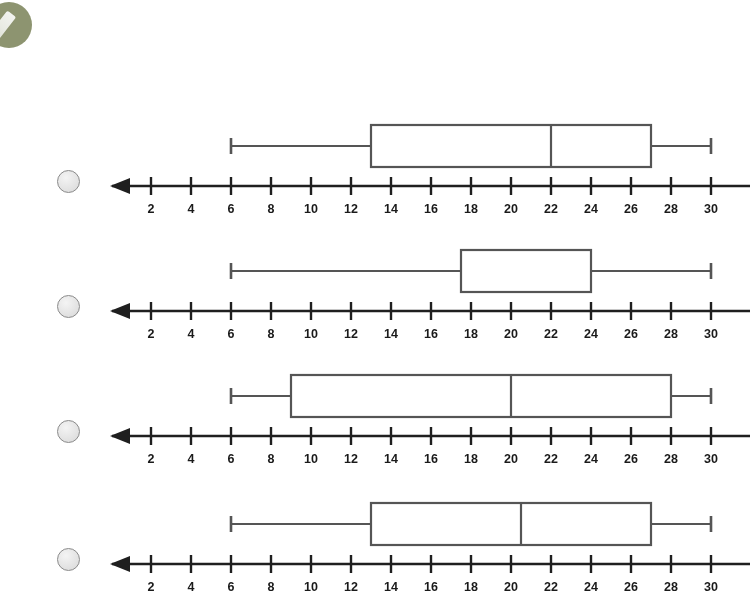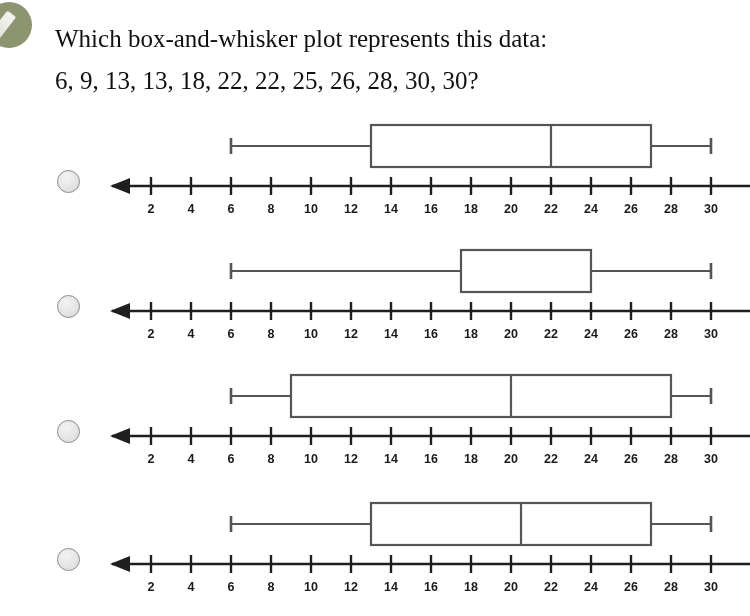--- a/index.html
+++ b/index.html
@@ -59,22 +59,20 @@
     text-anchor:middle;
   }
 </style>
 </head>
 <body>
 
 <div id="question-block">
   <div id="avatar-badge">
     <div class="pencil"></div>
   </div>
-  <div id="question-text">Which box-and-whisker plot represents this data:
-6, 9, 13, 13, 18, 22, 22, 25, 26, 28, 30, 30?</div>
 </div>
 
 <div id="options-container">
     <div class="option-row" style="top: 120px;">
       <div class="radio-button" style="top: 50px;"></div>
       <svg width="750" height="120" class="plot">
         <line x1="112" y1="66" x2="750" y2="66" stroke="#1f1f1f" stroke-width="2.6"></line>
         <polygon points="110,66 130,58 130,74" fill="#1f1f1f"></polygon>
         <line x1="151" y1="57" x2="151" y2="75" stroke="#1f1f1f" stroke-width="2.4"></line>
         <text x="151" y="93" class="tick-label">2</text>

